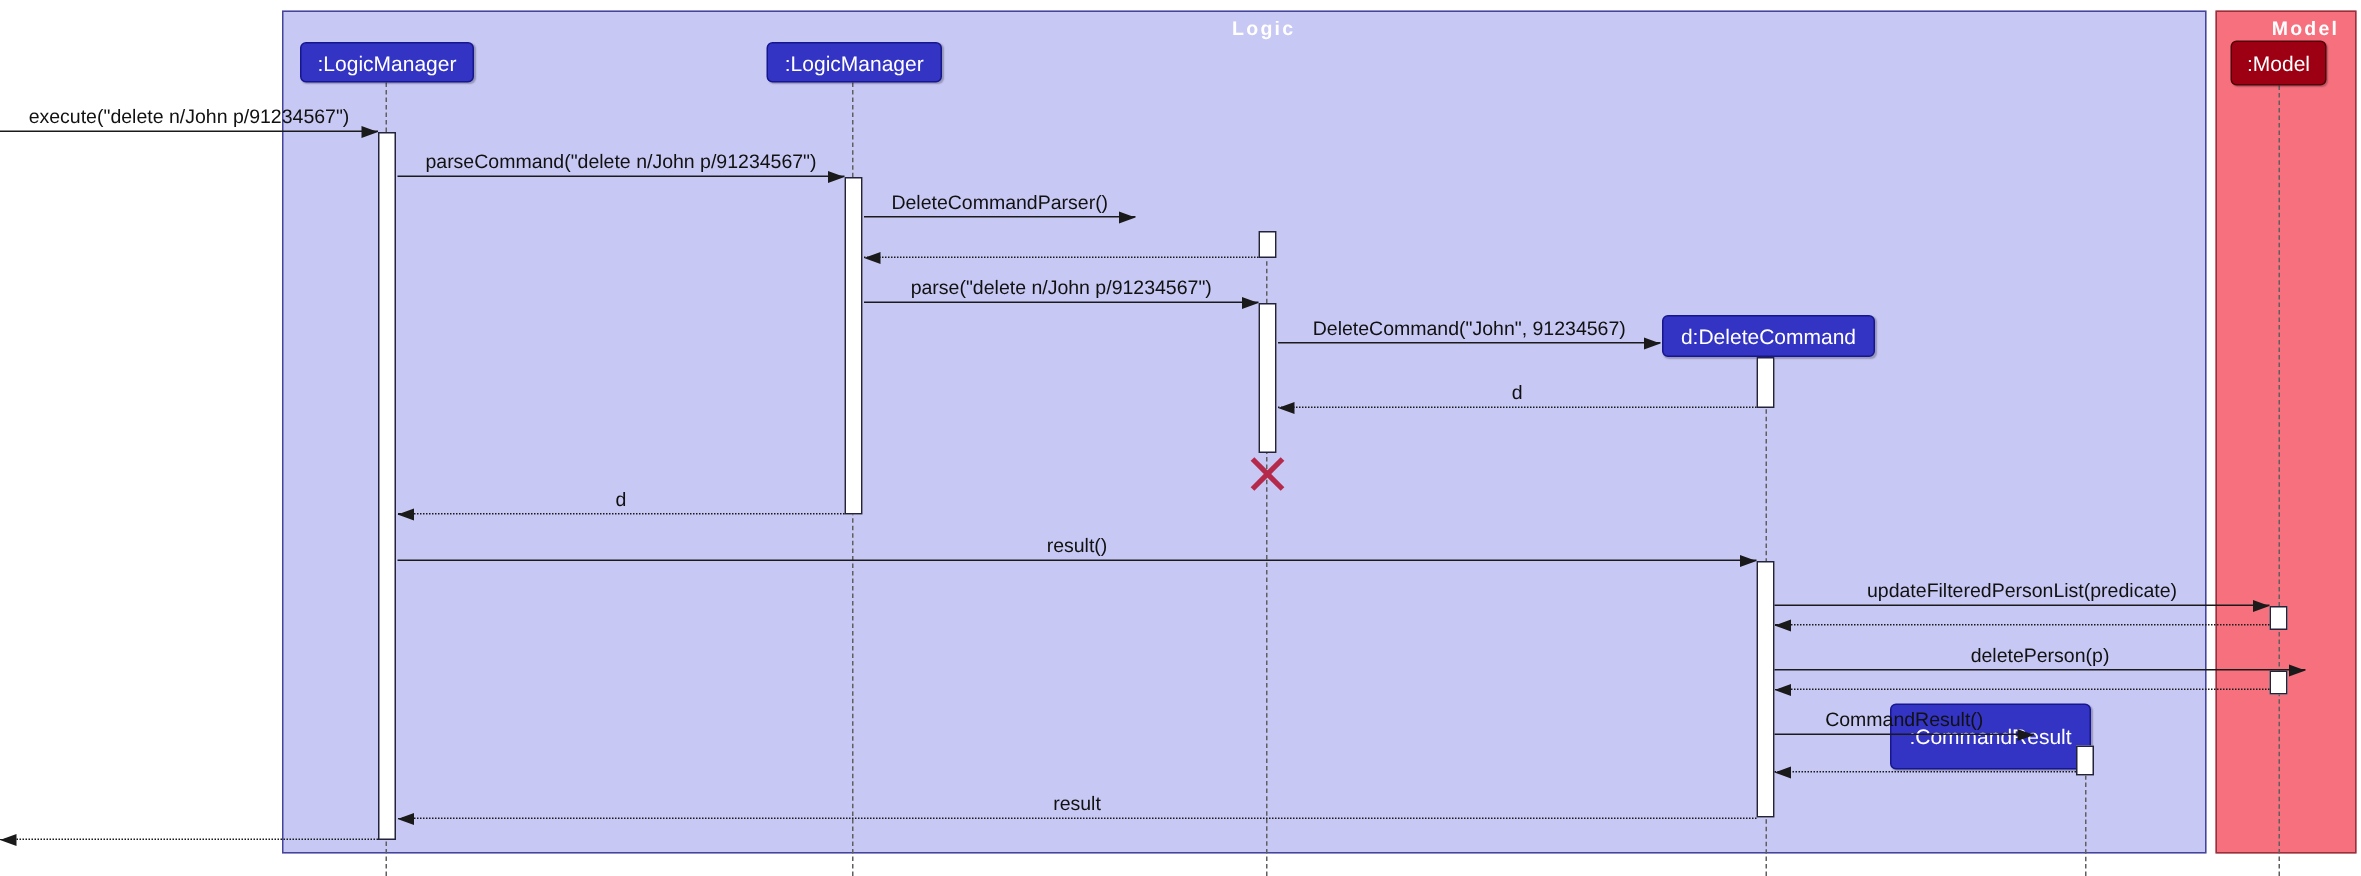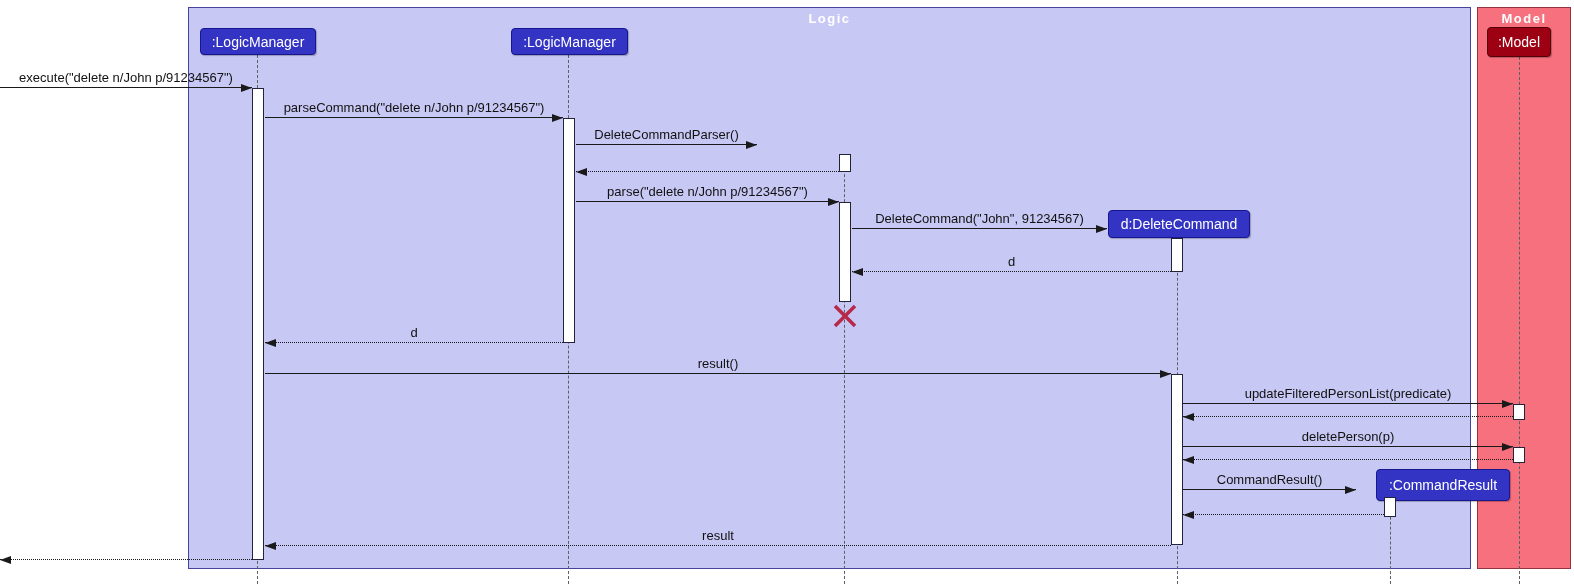--- a/index.html
+++ b/index.html
@@ -5,21 +5,21 @@
   html,body{margin:0;padding:0;background:#ffffff;}
   #canvas{
     position:relative;width:1574px;height:584px;overflow:hidden;
     font-family:"Liberation Sans", sans-serif;background:#ffffff;
   }
   .frame{position:absolute;top:7px;height:562px;box-sizing:border-box;}
   .frame.logic{left:188px;width:1283px;background:var(--logic-frame-bg);border:1px solid var(--logic-frame-border);}
   .frame.model{left:1477px;width:94px;background:var(--model-frame-bg);border:1px solid var(--model-frame-border);}
   .frame-title{
     position:absolute;top:3px;left:0;width:100%;text-align:center;
-    color:#ffffff;font-size:13px;font-weight:bold;letter-spacing:1.5px;
+    color:#ffffff;font-size:13px;font-weight:bold;letter-spacing:1.5px;padding-left:13px;
   }
   .lifeline{position:absolute;width:0;border-left:1px dashed #5f5f5f;}
   .pbox{
     position:absolute;box-sizing:border-box;border-radius:4px;
     display:flex;align-items:center;justify-content:center;
     color:#ffffff;font-size:14px;white-space:nowrap;
     background:var(--logic-participant);border:1.5px solid var(--logic-participant-border);
     box-shadow:1px 1px 1px rgba(0,0,0,0.25);
   }
   .pbox.model-color{background:var(--model-participant);border-color:var(--model-participant-border);}
@@ -58,21 +58,21 @@
 
   <div class="pbox" style="left:200px;top:28px;width:116px;height:27px;">
     <span>:LogicManager</span>
   </div>
   <div class="pbox" style="left:511px;top:28px;width:117px;height:27px;">
     <span>:LogicManager</span>
   </div>
   <div class="pbox" style="left:1108px;top:210px;width:142px;height:28px;">
     <span>d:DeleteCommand</span>
   </div>
-  <div class="pbox" style="left:1376px;top:469px;width:134px;height:32px;">
+  <div class="pbox" style="left:1260px;top:469px;width:134px;height:44px;">
     <span>:CommandResult</span>
   </div>
   <div class="pbox model-color" style="left:1487px;top:27px;width:64px;height:30px;">
     <span>:Model</span>
   </div>
 
   <div class="abar" style="left:252px;top:88px;height:472px;"></div>
   <div class="abar" style="left:563px;top:118px;height:225px;"></div>
   <div class="abar" style="left:839px;top:154px;height:18px;"></div>
   <div class="abar" style="left:839px;top:202px;height:100px;"></div>
@@ -144,21 +144,21 @@
     <span class="lbl">updateFilteredPersonList(predicate)</span>
     <div class="line solid"></div>
     <div class="ah right"></div>
   </div>
 
   <div class="msg" style="left:1183px;top:397px;width:330px;">
     <div class="line dotted"></div>
     <div class="ah left"></div>
   </div>
 
-  <div class="msg" style="left:1183px;top:427px;width:330px;">
+  <div class="msg" style="left:1183px;top:427px;width:330px;padding-left:24px;">
     <span class="lbl">deletePerson(p)</span>
     <div class="line solid"></div>
     <div class="ah right"></div>
   </div>
 
   <div class="msg" style="left:1183px;top:440px;width:330px;">
     <div class="line dotted"></div>
     <div class="ah left"></div>
   </div>
 

